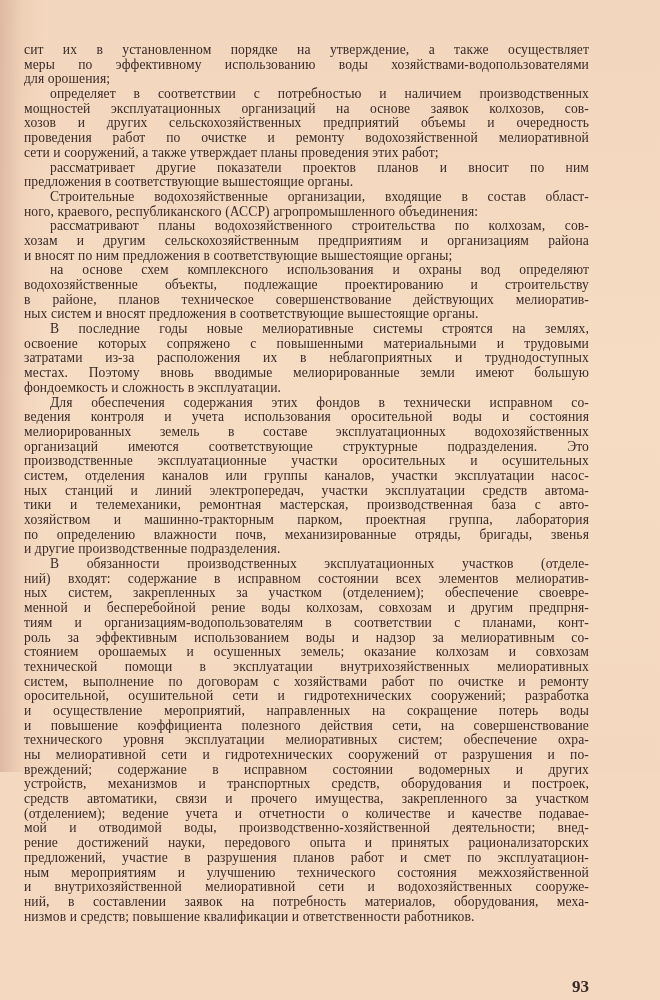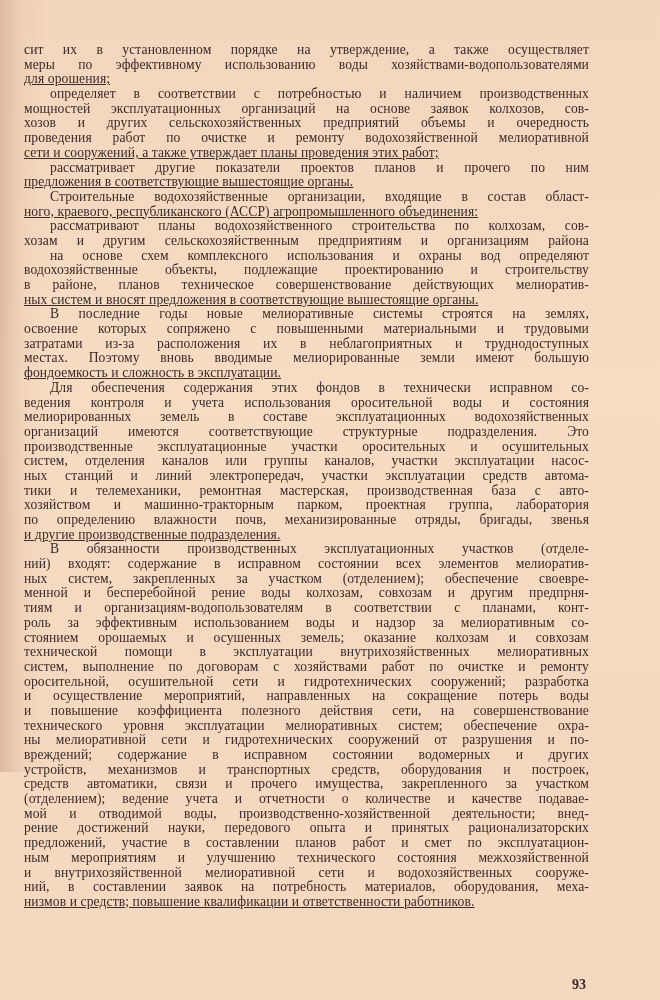--- a/index.html
+++ b/index.html
@@ -20,56 +20,57 @@
     color: #3a2a28;
     font-size: 13.6px;
     line-height: 14.7px;
     letter-spacing: 0.1px;
   }
   .line {
     display: block; white-space: nowrap;
     text-align: justify; text-align-last: justify;
     height: 14.7px;
   }
-  .line.last { text-align-last: left; text-decoration: underline; }
+  .line.last { text-align-last: left; }
   .line.indent { padding-left: 26px; }
   .page-number {
     position: absolute; left: 572px; top: 977px;
     font-family: "Liberation Serif", "DejaVu Serif", serif;
-    font-weight: bold; font-size: 14px; color: #3a2a28;
+    font-weight: bold; font-size: 17px; color: #3a2a28;
   }
 </style>
 </head>
 <body>
 
 <div class="page">
   <div class="text-block" id="text-block">
       <div>
         <span class="line">сит их в установленном порядке на утверждение, а также осуществляет</span>
         <span class="line">меры по эффективному использованию воды хозяйствами-водопользователями</span>
         <span class="line last">для орошения;</span>
       </div>
       <div>
         <span class="line indent">определяет в соответствии с потребностью и наличием производственных</span>
         <span class="line">мощностей эксплуатационных организаций на основе заявок колхозов, сов-</span>
         <span class="line">хозов и других сельскохозяйственных предприятий объемы и очередность</span>
         <span class="line">проведения работ по очистке и ремонту водохозяйственной мелиоративной</span>
         <span class="line last">сети и сооружений, а также утверждает планы проведения этих работ;</span>
       </div>
       <div>
-        <span class="line indent">рассматривает другие показатели проектов планов и прочего по ним</span>
+        <span class="line indent">рассматривает другие показатели проектов планов и вносит по ним</span>
         <span class="line last">предложения в соответствующие вышестоящие органы.</span>
       </div>
       <div>
         <span class="line indent">Строительные водохозяйственные организации, входящие в состав област-</span>
         <span class="line last">ного, краевого, республиканского (АССР) агропромышленного объединения:</span>
       </div>
       <div>
         <span class="line indent">рассматривают планы водохозяйственного строительства по колхозам, сов-</span>
         <span class="line">хозам и другим сельскохозяйственным предприятиям и организациям района</span>
+        <span class="line last">и вносят по ним предложения в соответствующие вышестоящие органы;</span>
       </div>
       <div>
         <span class="line indent">на основе схем комплексного использования и охраны вод определяют</span>
         <span class="line">водохозяйственные объекты, подлежащие проектированию и строительству</span>
         <span class="line">в районе, планов техническое совершенствование действующих мелиоратив-</span>
         <span class="line last">ных систем и вносят предложения в соответствующие вышестоящие органы.</span>
       </div>
       <div>
         <span class="line indent">В последние годы новые мелиоративные системы строятся на землях,</span>
         <span class="line">освоение которых сопряжено с повышенными материальными и трудовыми</span>
@@ -104,21 +105,21 @@
         <span class="line">и осуществление мероприятий, направленных на сокращение потерь воды</span>
         <span class="line">и повышение коэффициента полезного действия сети, на совершенствование</span>
         <span class="line">технического уровня эксплуатации мелиоративных систем; обеспечение охра-</span>
         <span class="line">ны мелиоративной сети и гидротехнических сооружений от разрушения и по-</span>
         <span class="line">вреждений; содержание в исправном состоянии водомерных и других</span>
         <span class="line">устройств, механизмов и транспортных средств, оборудования и построек,</span>
         <span class="line">средств автоматики, связи и прочего имущества, закрепленного за участком</span>
         <span class="line">(отделением); ведение учета и отчетности о количестве и качестве подавае-</span>
         <span class="line">мой и отводимой воды, производственно-хозяйственной деятельности; внед-</span>
         <span class="line">рение достижений науки, передового опыта и принятых рационализаторских</span>
-        <span class="line">предложений, участие в составлении планов работ и смет по эксплуатацион-</span>
+        <span class="line">предложений, участие в разрушения планов работ и смет по эксплуатацион-</span>
         <span class="line">ным мероприятиям и улучшению технического состояния межхозяйственной</span>
         <span class="line">и внутрихозяйственной мелиоративной сети и водохозяйственных сооруже-</span>
         <span class="line">ний, в составлении заявок на потребность материалов, оборудования, меха-</span>
         <span class="line last">низмов и средств; повышение квалификации и ответственности работников.</span>
       </div>
     </div>
   <div class="page-number">93</div>
 </div>
 
 </body></html>

